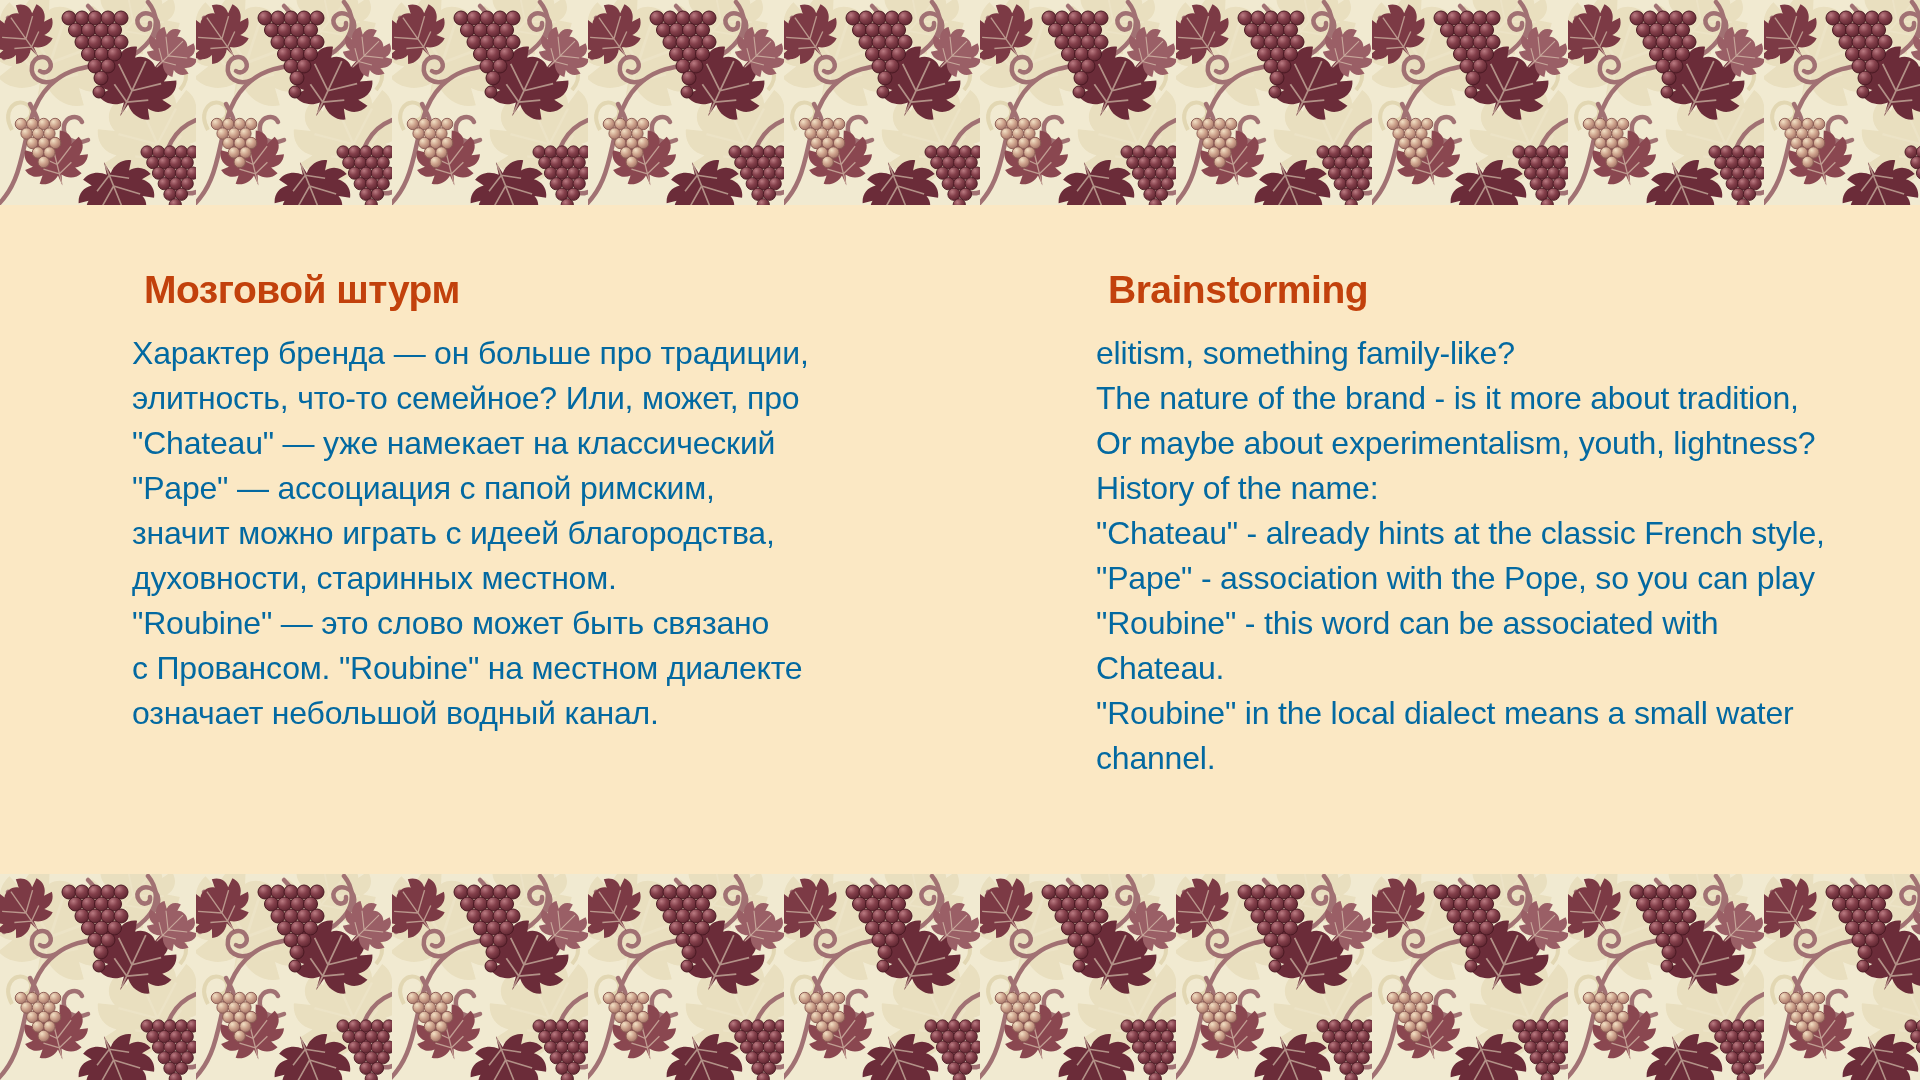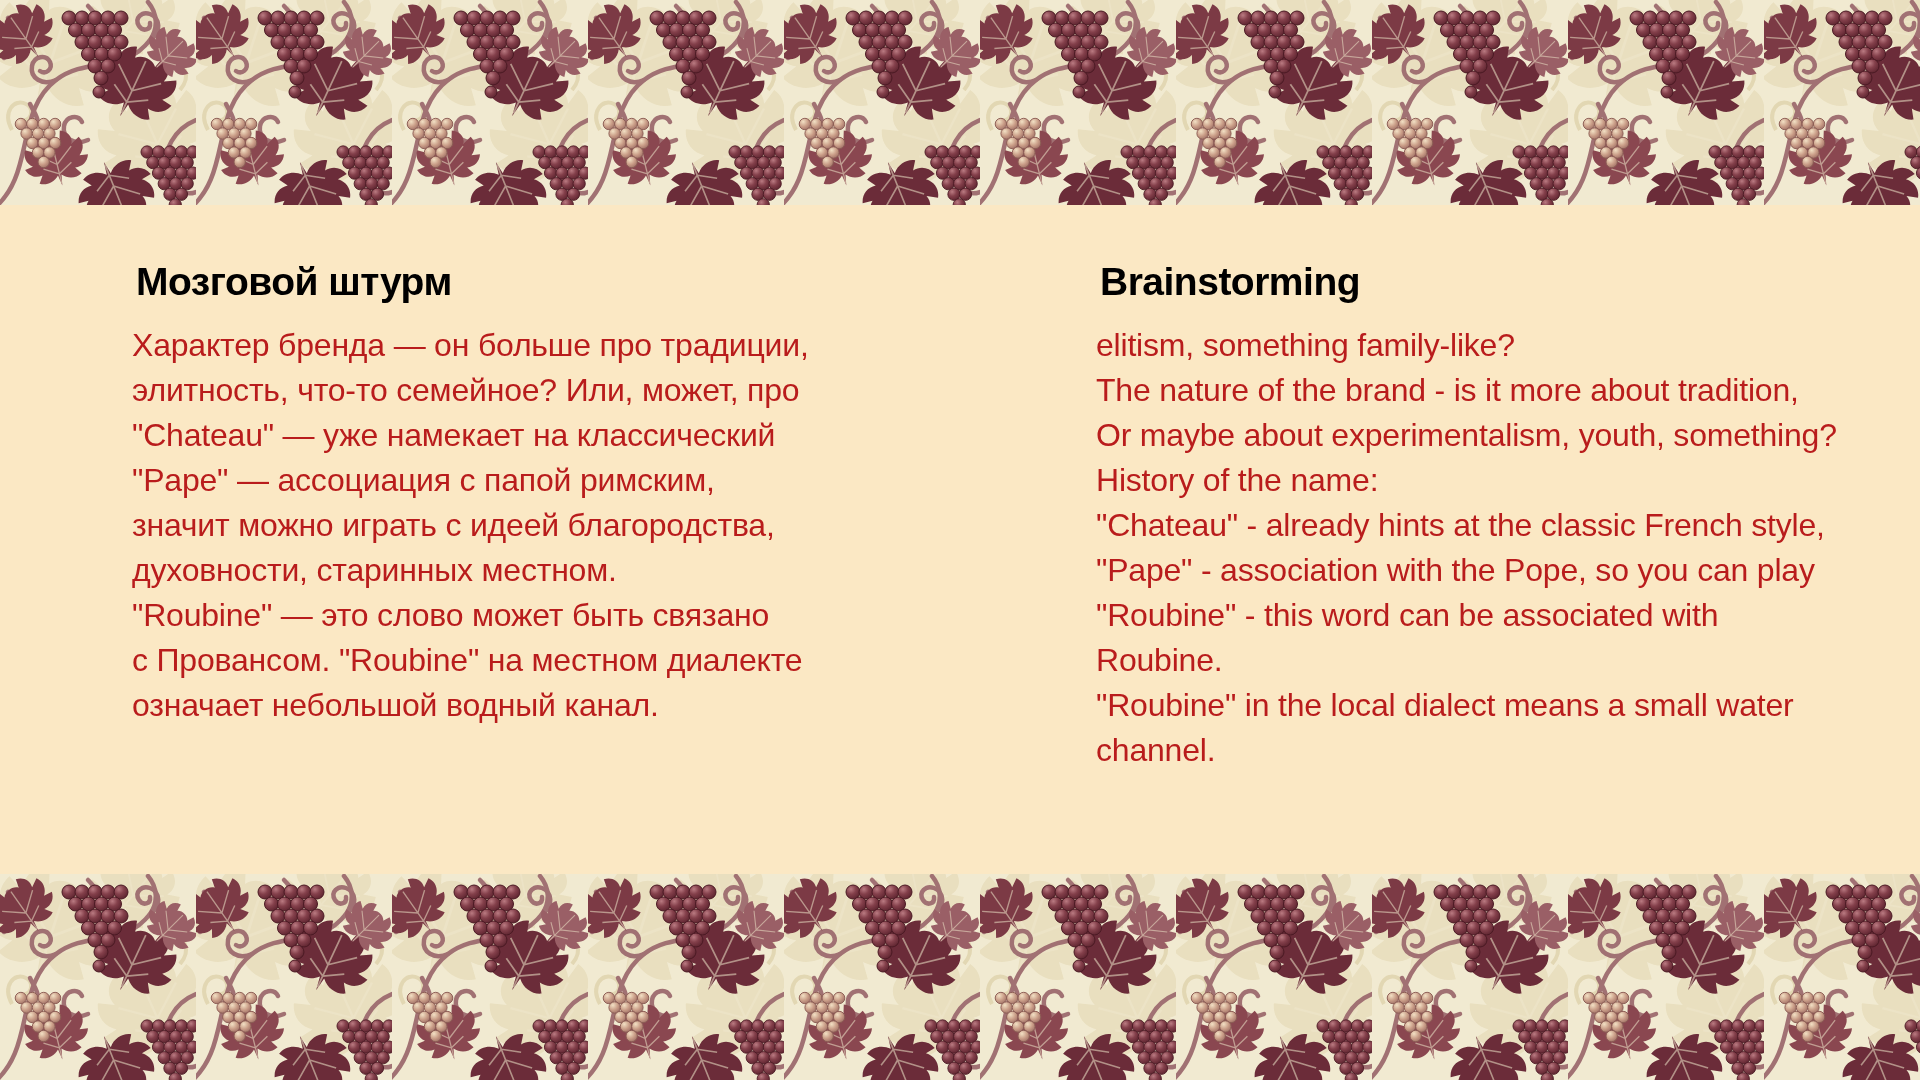--- a/index.html
+++ b/index.html
@@ -12,30 +12,30 @@
   .band-top{top:0;}
   .band-bottom{bottom:0;}
   .content{
     position:absolute;left:0;top:205px;width:1920px;height:670px;
     background:#FBE8C4;
   }
   .column{position:absolute;top:49px;}
   .column-ru{left:132px;}
   .column-en{left:1096px;}
   .heading{
-    margin:4px;
+    margin:12px;
     font-size:39px;line-height:48px;font-weight:700;
     letter-spacing:-0.5px;
-    color:#000000;
+    color:#c2410c;
   }
   .body{
     margin-top:17px;
     font-size:32px;line-height:45px;font-weight:400;
     letter-spacing:-0.2px;
-    color:#b91c1c;
+    color:#0369a1;
   }
   .text-line{white-space:pre;}
   .defs-holder{position:absolute;width:0;height:0;}
 </style>
 </head>
 <body>
 
 <div class="canvas">
 
   <svg class="defs-holder" aria-hidden="true">
@@ -171,26 +171,26 @@
           <div class="text-line">с Провансом. "Roubine" на местном диалекте</div>
           <div class="text-line">означает небольшой водный канал.</div>
         </div>
     </section>
 
     <section class="column column-en">
       <h2 class="heading">Brainstorming</h2>
       <div class="body">
           <div class="text-line">elitism, something family-like?</div>
           <div class="text-line">The nature of the brand - is it more about tradition,</div>
-          <div class="text-line">Or maybe about experimentalism, youth, something?</div>
+          <div class="text-line">Or maybe about experimentalism, youth, lightness?</div>
           <div class="text-line">History of the name:</div>
           <div class="text-line">"Chateau" - already hints at the classic French style,</div>
           <div class="text-line">"Pape" - association with the Pope, so you can play</div>
           <div class="text-line">"Roubine" - this word can be associated with</div>
-          <div class="text-line">Roubine.</div>
+          <div class="text-line">Chateau.</div>
           <div class="text-line">"Roubine" in the local dialect means a small water</div>
           <div class="text-line">channel.</div>
         </div>
     </section>
 
   </div>
 
   <svg class="band band-bottom" width="1920" height="206" viewBox="0 0 1920 206">
     <rect width="1920" height="206" fill="#F1EAD1"></rect>
     <rect width="1920" height="206" fill="url(#tilePat)"></rect>

